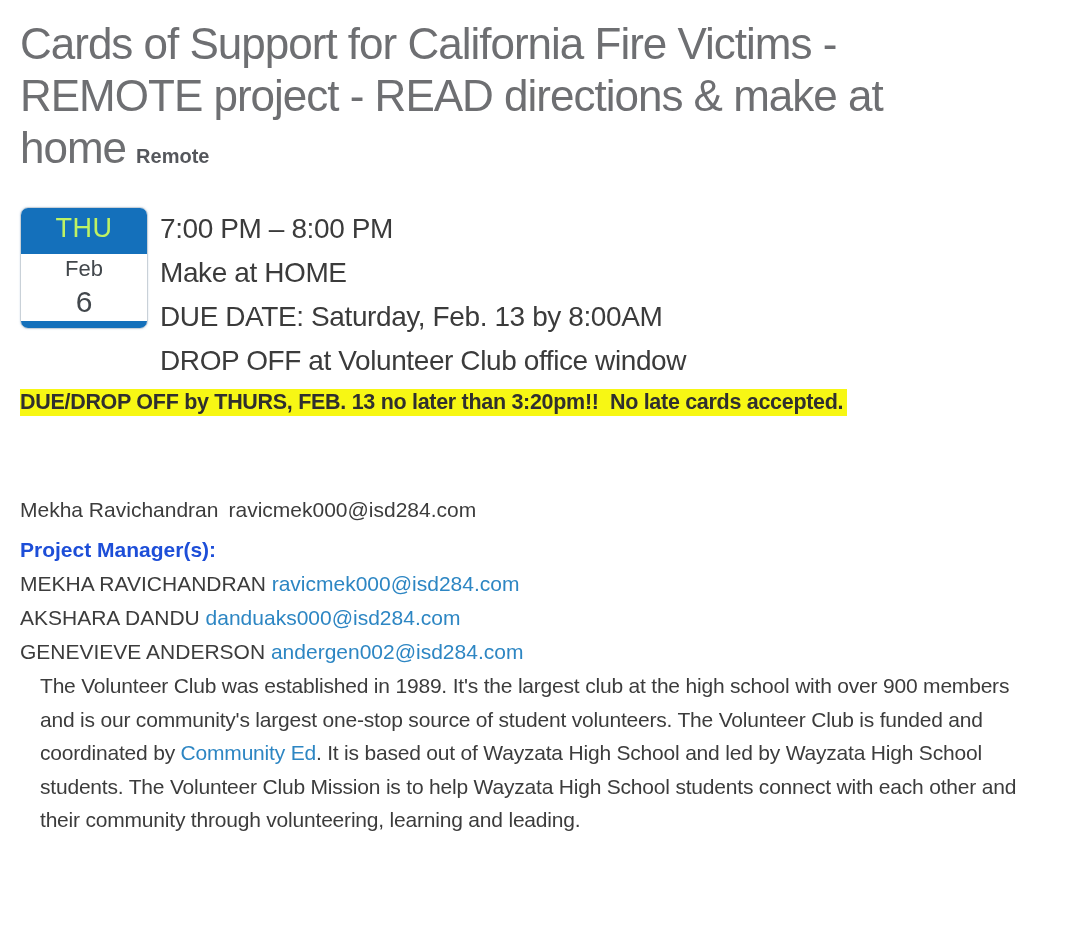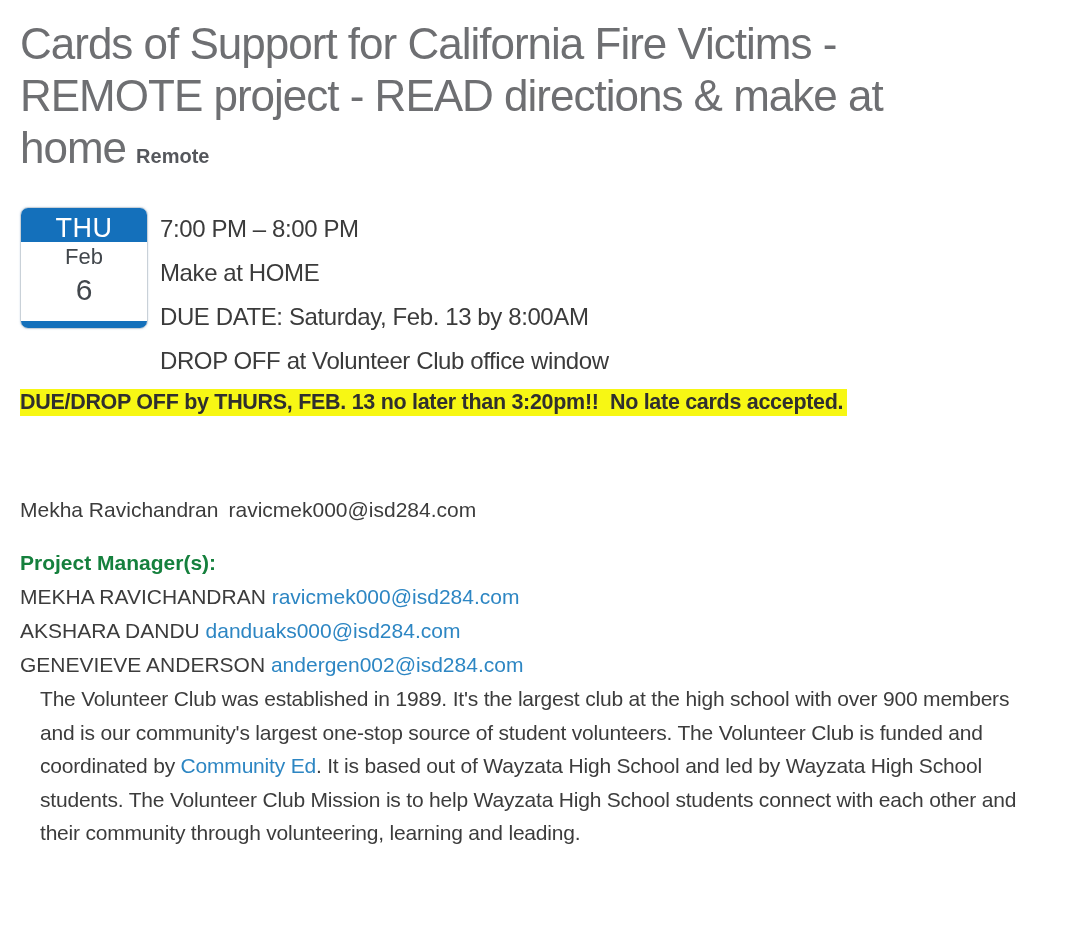--- a/index.html
+++ b/index.html
@@ -45,42 +45,42 @@
     border-radius: 8px;
     overflow: hidden;
     border: 1px solid #c9d1d8;
     display: flex;
     flex-direction: column;
     text-align: center;
     box-shadow: 0 0 2px rgba(120,160,200,0.35);
   }
   .cal-head {
     background: #1470bb;
-    color: #ffffff;
+    color: #bef264;
     font-size: 27px;
     line-height: 41px;
-    height: 34px;
+    height: 46px;
     letter-spacing: 0.5px;
   }
   .cal-body {
     flex: 1;
     background: #ffffff;
     display: flex;
     flex-direction: column;
     justify-content: flex-start;
     color: #42474c;
   }
   .cal-month { font-size: 22px; line-height: 30px; }
   .cal-day   { font-size: 30px; line-height: 36px; }
   .cal-foot  { height: 7px; background: #1470bb; }
 
   .event-details {
     margin-left: 12px;
     padding-top: 0px;
-    font-size: 24px;
+    font-size: 28px;
     line-height: 44px;
     color: #3b3b3b;
     letter-spacing: -0.4px;
   }
   .event-location { font-weight: 400; }
 
   
   .notice {
     display: inline-block;
     margin-top: 6px;
@@ -96,25 +96,25 @@
 
   
   .contact {
     margin-top: 80px;
     font-size: 21px;
     line-height: 27px;
     color: #3c3c3c;
   }
   .contact .email { margin-left: 10px; }
   .pm-heading {
-    margin-top: 23px;
+    margin-top: 10px;
     font-weight: 700;
     font-size: 21px;
     line-height: 34px;
-    color: #15803d;
+    color: #1d4ed8;
   }
   .pm-line { font-size: 21px; line-height: 34px; color: #3c3c3c; }
   a.link {
     color: #2d86c3;
     text-decoration: none;
     cursor: pointer;
   }
 
   
   .about {

